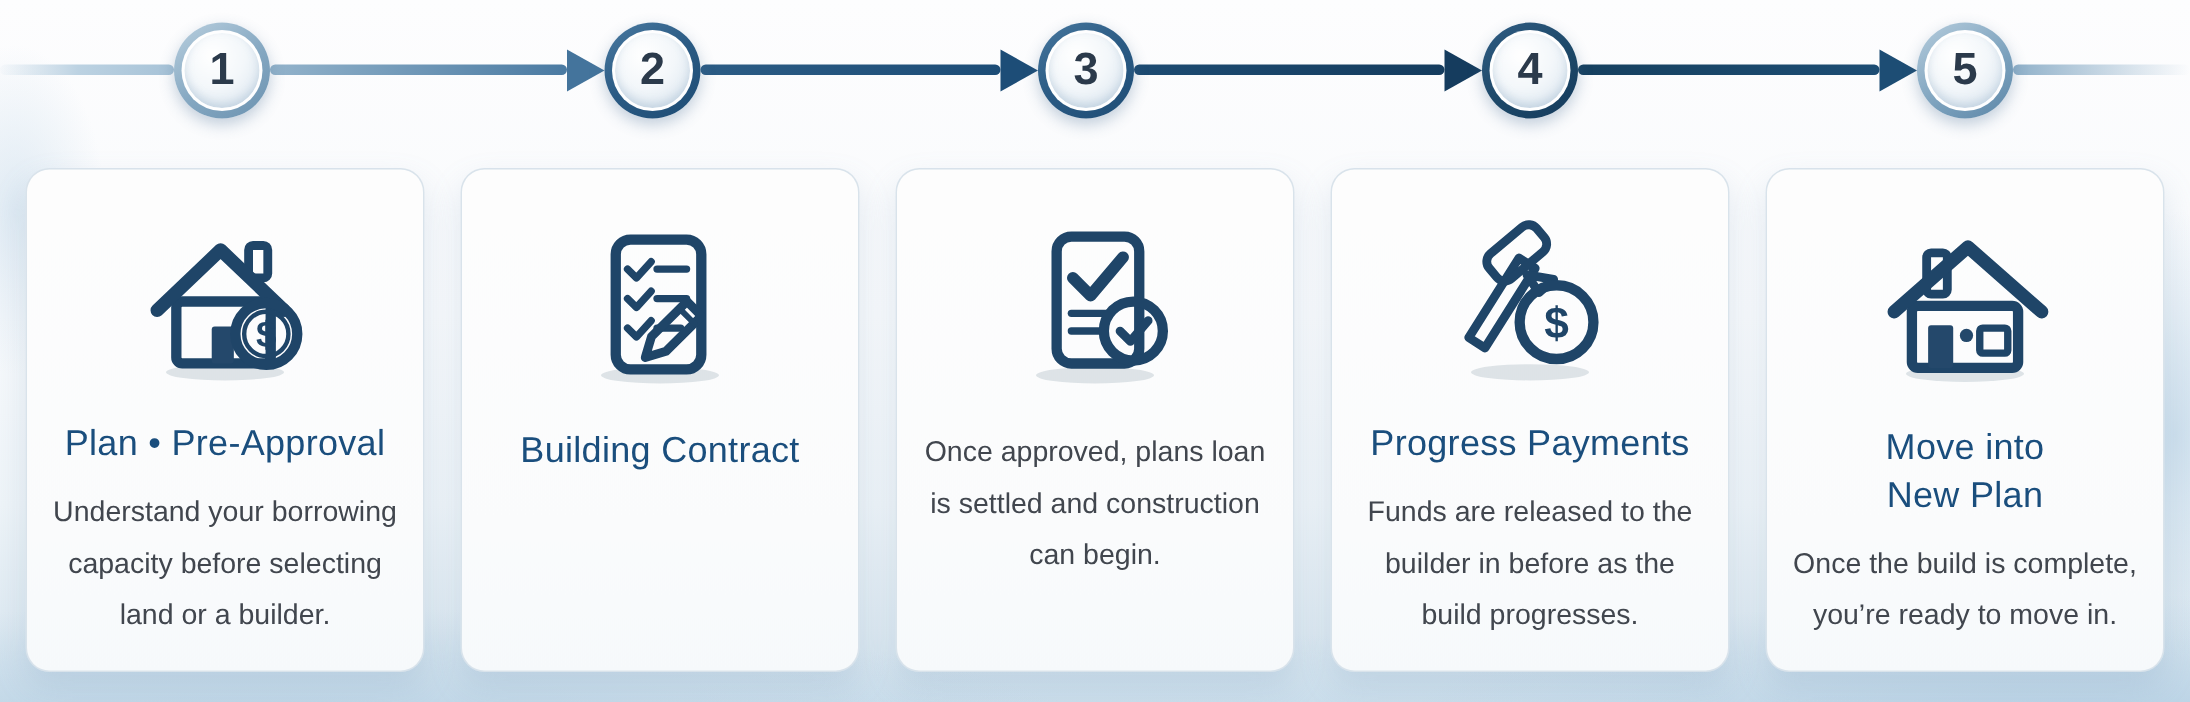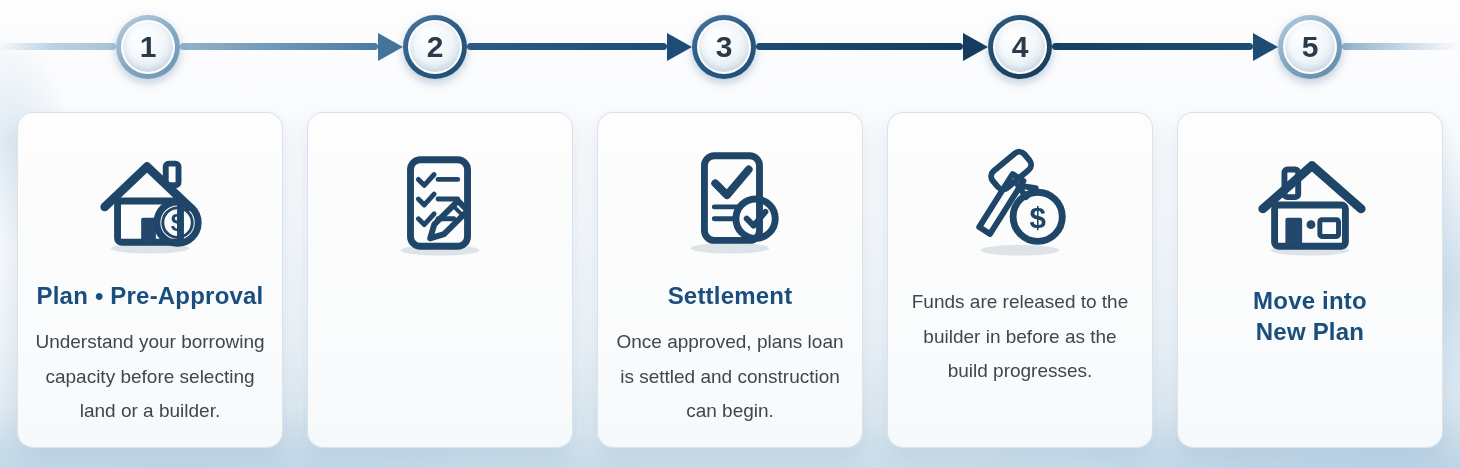--- a/index.html
+++ b/index.html
@@ -73,21 +73,21 @@
     flex:1 1 0; background:linear-gradient(180deg, #fdfdfd 0%, #fafbfc 70%, #f6f9fb 100%);
     border:1px solid rgba(210,222,232,0.85);
     border-radius:16px;
     box-shadow: 0 10px 22px rgba(110,145,175,0.18);
     padding:26px 14px 18px 14px;
     display:flex; flex-direction:column; align-items:center;
     text-align:center;
   }
   .card-icon { height:128px; display:flex; align-items:center; justify-content:center; margin-bottom:18px; }
   .card-title {
-    color:#1a4e7d; font-size:24px; font-weight:700; letter-spacing:0.2px;
+    color:#1a4e7d; font-size:24px; font-weight:400; letter-spacing:0.2px;
     white-space:pre-line; line-height:1.3; margin-bottom:14px;
   }
   .card-desc {
     color:#41464e; font-size:19px; line-height:1.82; max-width:236px;
   }
 
   svg .st { stroke:#1f4568; fill:none; stroke-linecap:round; stroke-linejoin:round; }
   svg text { font-family:"Liberation Sans", sans-serif; }
 </style>
 </head>
@@ -174,62 +174,64 @@
           <path class="st" d="M38 36 l6 6 l10 -11" stroke-width="5"></path>
           <line class="st" x1="58" y1="36" x2="78" y2="36" stroke-width="5"></line>
           <path class="st" d="M38 56 l6 6 l10 -11" stroke-width="5"></path>
           <line class="st" x1="58" y1="56" x2="78" y2="56" stroke-width="5"></line>
           <path class="st" d="M38 76 l6 6 l10 -11" stroke-width="5"></path>
           <line class="st" x1="58" y1="76" x2="74" y2="76" stroke-width="5"></line>
           <path class="st" d="M50 96 L64.1 91.7 L88.2 67.8 L78.3 57.9 L54.2 81.8 Z" fill="url(#iconFill)" stroke-width="6"></path>
           <line class="st" x1="83.3" y1="72.9" x2="73.4" y2="63" stroke-width="4"></line>
         </svg>
       </div>
+      <div class="card-title">Building Contract</div>
     </div>
 
     <div class="card">
       <div class="card-icon">
         <svg width="118" height="118" viewBox="0 0 120 120">
           <ellipse cx="60" cy="108" rx="40" ry="5.5" fill="#1b3a55" opacity="0.13"></ellipse>
           <rect class="st" x="34" y="14" width="56" height="86" rx="10" fill="url(#iconFill)" stroke-width="7"></rect>
           <path class="st" d="M45 42 L57 54 L79 28" stroke-width="8"></path>
           <line class="st" x1="44" y1="66" x2="68" y2="66" stroke-width="5"></line>
           <line class="st" x1="44" y1="78" x2="66" y2="78" stroke-width="5"></line>
           <circle class="st" cx="86" cy="78" r="20" fill="url(#iconFill)" stroke-width="7"></circle>
           <path class="st" d="M77 78 L84 85 L96 71" stroke-width="6"></path>
         </svg>
       </div>
-      <div class="card-title">Settlement</div>
       <div class="card-desc">Once approved, plans loan is settled and construction can begin.</div>
     </div>
 
     <div class="card">
       <div class="card-icon">
         <svg width="118" height="118" viewBox="0 0 120 120">
           <ellipse cx="60" cy="108" rx="40" ry="5.5" fill="#1b3a55" opacity="0.13"></ellipse>
           <path class="st" d="M52.5 30.5 L63.5 37.5 L29.5 91.5 L18.5 84.5 Z" fill="url(#iconFill)" stroke-width="6"></path>
           <rect class="st" x="30" y="16" width="42" height="22" rx="7" transform="rotate(-40 51 27)" fill="url(#iconFill)" stroke-width="6"></rect>
           <path class="st" d="M66 54 L58 42 L76 45 Z" fill="url(#iconFill)" stroke-width="6"></path>
           <circle class="st" cx="78" cy="74" r="25" fill="url(#iconFill)" stroke-width="7"></circle>
           <text x="78" y="85" text-anchor="middle" font-size="30" font-weight="bold" fill="#1f4568">$</text>
         </svg>
       </div>
+      <div class="card-title">Progress Payments</div>
       <div class="card-desc">Funds are released to the builder in before as the build progresses.</div>
     </div>
 
     <div class="card">
       <div class="card-icon">
         <svg width="118" height="118" viewBox="0 0 120 120">
           <ellipse cx="60" cy="108" rx="40" ry="5.5" fill="#1b3a55" opacity="0.13"></ellipse>
           <rect class="st" x="34" y="26" width="14" height="28" rx="3" fill="url(#iconFill)" stroke-width="6"></rect>
           <rect class="st" x="24" y="62" width="72" height="42" rx="4" fill="url(#iconFill)" stroke-width="7"></rect>
           <path class="st" d="M12 66 L62 22 L112 66" stroke-width="9"></path>
           <rect x="35" y="75" width="17" height="29" rx="2" fill="#24486b"></rect>
           <circle cx="61" cy="82" r="4.5" fill="#24486b"></circle>
           <rect class="st" x="70" y="77" width="19" height="17" rx="2" fill="#ffffff" stroke-width="5"></rect>
         </svg>
       </div>
       <div class="card-title">Move into
 New Plan</div>
+      <div class="card-desc">Once the build is complete, you’re ready to move in.</div>
     </div>
 
   </div>
 </div>
 
 </body></html>

